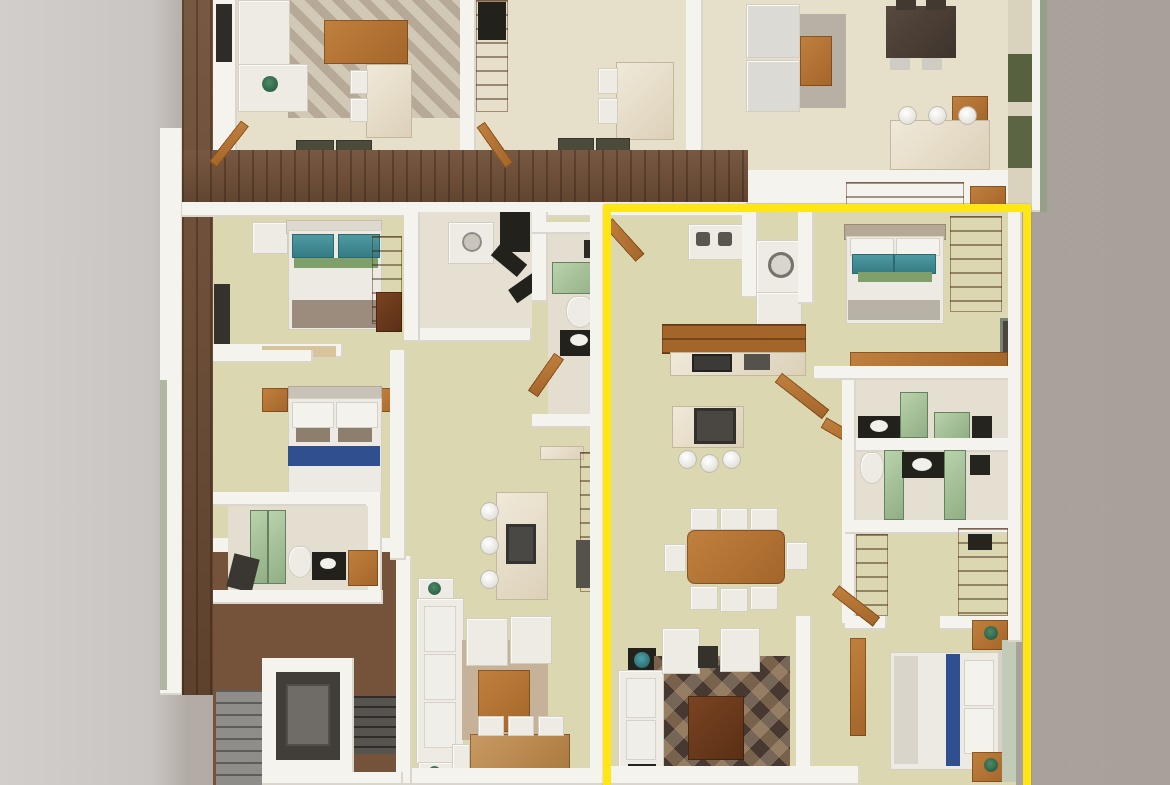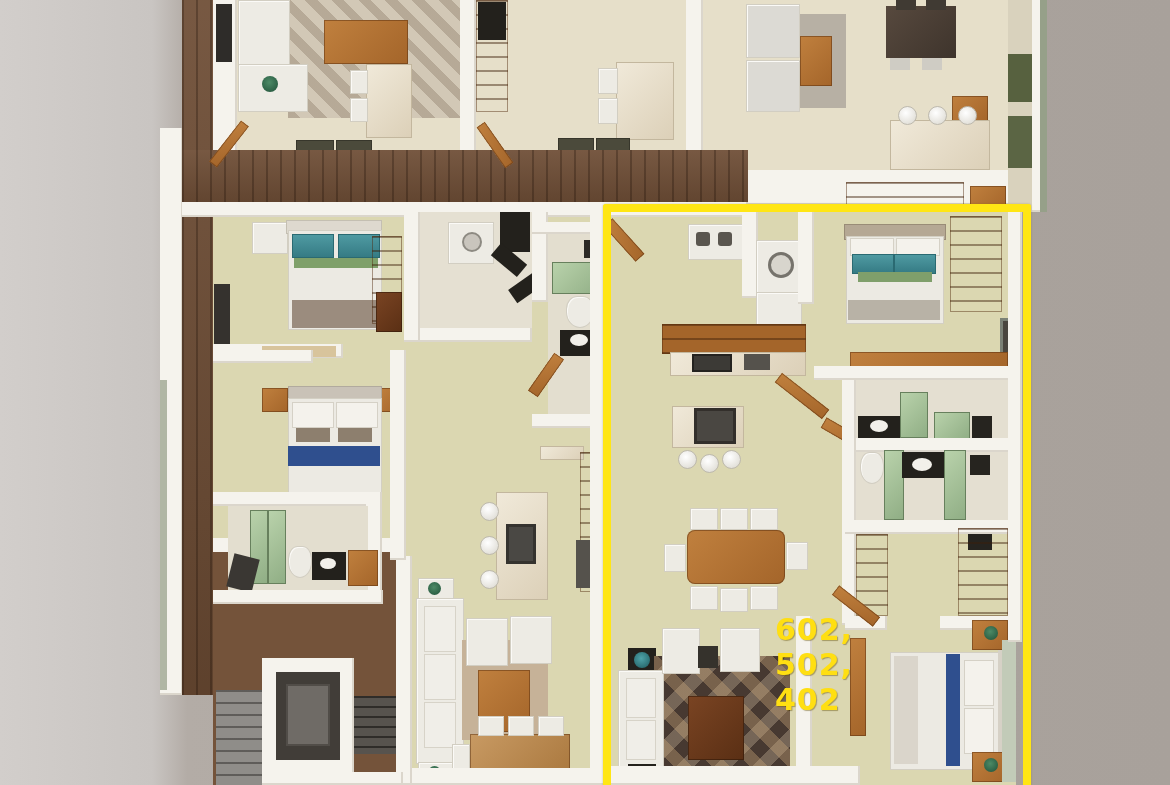--- a/index.html
+++ b/index.html
@@ -296,19 +296,14 @@
   <div class="pil" style="left:964px;top:660px;width:28px;height:44px;"></div>
   <div class="pil" style="left:964px;top:708px;width:28px;height:44px;"></div>
   <div class="abs" style="left:998px;top:650px;width:10px;height:120px;background:#d6d1c6;"></div>
   <div class="fw" style="left:972px;top:752px;width:36px;height:30px;"></div>
   <div class="plant" style="left:984px;top:758px;width:14px;height:14px;"></div>
   <div class="abs" style="left:1002px;top:640px;width:14px;height:142px;background:#c2cbb8;"></div>
   <div class="w" style="left:590px;top:766px;width:270px;height:19px;"></div>
   <div class="w" style="left:1008px;top:212px;width:14px;height:430px;"></div>
 
   <div id="hl-box" style="left:603px;top:204px;width:412px;height:581px;"></div>
-  <div id="hl-label" style="left:775px;top:612px;">
-    <div>602,</div>
-    <div>502,</div>
-    <div>402</div>
-  </div>
 
 </div>
 
 </body></html>

